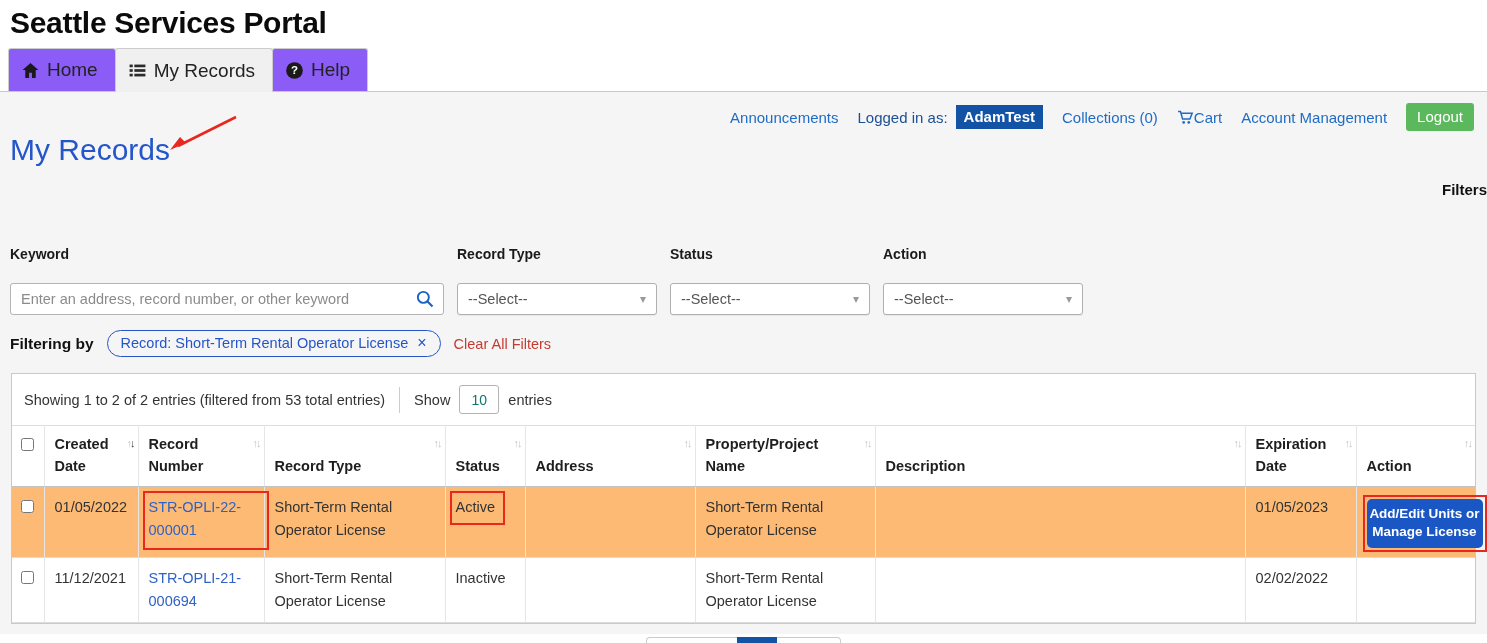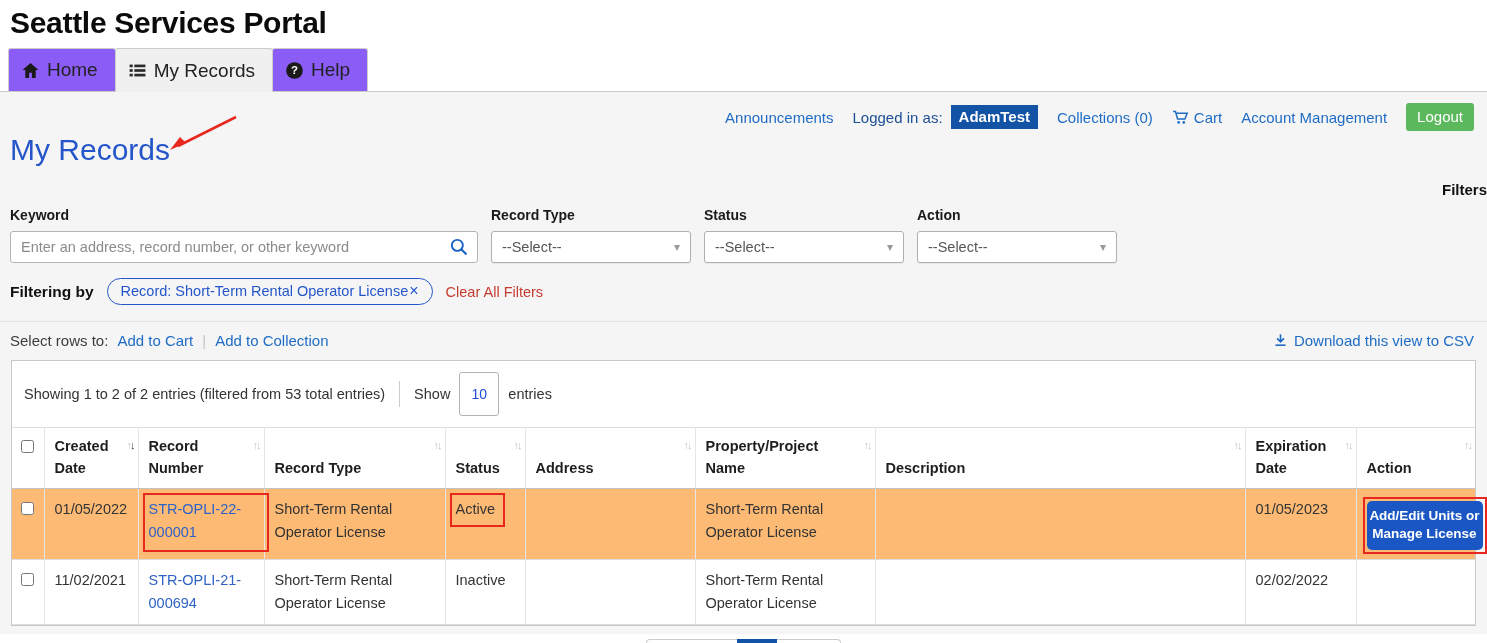--- a/index.html
+++ b/index.html
@@ -22,68 +22,68 @@
   .tab.active { background:#f0f0f1; margin-bottom:-1px; }
   .tab .icn { display:inline-flex; width:19px; height:19px; }
   .help-circle { width:19px; height:19px; }
 
   
   .content { background:#f5f5f6; height:542px; }
 
   .utilitybar { display:flex; justify-content:flex-end; align-items:center; gap:19px; padding:11px 13px 2px; font-size:15px; }
   .loggedin { color:#1c4f93; display:flex; align-items:center; gap:8px; }
   .user-badge { background:#1253a5; color:#fff; font-weight:bold; padding:3px 8px 4px; font-size:15px; }
-  .cart-link { display:inline-flex; align-items:center; gap:5px; color:#1f6cc5; }
+  .cart-link { display:inline-flex; align-items:center; color:#1f6cc5; }
   .logout-btn { background:#5cb85c; color:#fff; padding:5px 11px 6px; border-radius:3px; font-size:15px; border:none; cursor:pointer; }
 
   .page-heading { color:#2456c9; font-size:30px; margin:0 0 0 10px; display:inline-block; position:relative; font-weight:normal; }
   .arrow-annot { position:absolute; left:calc(100% - 4px); top:-20px; width:78px; height:46px; pointer-events:none; }
 
   .filters-title { font-weight:bold; font-size:15px; margin:14px 0 0 10px; color:#111;text-align:right; }
 
   .filter-row { display:flex; margin:9px 0 0 10px; gap:13px; }
-  .fgroup { display:flex; flex-direction:column; gap:8px; }
+  .fgroup { display:flex; flex-direction:column; gap:21px;margin-top:39px; }
   .fgroup > label { font-size:14px; font-weight:bold; color:#1a1a1a; }
-  .kw-wrap { position:relative; width:468px; }
+  .kw-wrap { position:relative; width:434px; }
   .kw-wrap input {
     width:100%; height:32px; border:1px solid #b4b4b4; border-radius:3px;
     padding:0 38px 0 10px; font-size:14.5px; color:#444; font-family:"Liberation Sans", sans-serif;
   }
   .kw-wrap input::placeholder { color:#8b8b8b; }
   .search-btn { position:absolute; right:9px; top:6px; width:20px; height:20px; cursor:pointer; background:none; border:none; padding:0; }
   .sel {
     width:200px; height:32px; border:1px solid #b0b0b0; border-radius:3px; background:#fff;
     display:flex; align-items:center; justify-content:space-between; padding:0 10px;
     font-size:14.5px; color:#555; cursor:pointer; box-shadow:0 1px 1px rgba(0,0,0,.06);
   }
   .sel .caret { color:#999; font-size:12px; }
 
   .filterby-row { display:flex; align-items:center; gap:13px; margin:15px 0 16px 10px; }
   .fb-label { font-weight:bold; font-size:15.5px; color:#111; }
   .chip {
-    display:inline-flex; align-items:center; gap:1px; border:1px solid #2456c9; color:#2456c9;
+    display:inline-flex; align-items:center; gap:9px; border:1px solid #2456c9; color:#2456c9;
     border-radius:16px; padding:4px 13px 5px; font-size:14.5px; cursor:pointer; background:transparent;
   }
   .chip-x { font-size:16px; line-height:1; }
   .clear-link { color:#c63b30; font-size:14.5px; }
 
   .selectrows-bar {
     display:flex; justify-content:space-between; align-items:center;
     border-top:1px solid #e4e4e4; margin-top:15px; padding:10px 13px 8px 10px; font-size:15px; color:#3c3c3c;
   }
   .selectrows-left { display:flex; align-items:center; gap:9px; }
   .pipe { color:#c5c5c5; }
   .dl-link { display:inline-flex; align-items:center; gap:6px; color:#1f6cc5; font-size:15px; }
 
   
   .table-card { margin:3px 11px 0; background:#fff; border:1px solid #c9c9c9; }
   .table-info { display:flex; align-items:center; gap:14px; padding:11px 12px; font-size:14.5px; color:#333; }
   .vdiv { width:1px; height:26px; background:#ccc; }
   .show-wrap { display:flex; align-items:center; gap:9px; }
-  .show-input { width:40px; height:44px; border:1px solid #b4b4b4; border-radius:3px; text-align:center; font-size:14px; color:#1d4ed8; }
+  .show-input { width:40px; height:29px; border:1px solid #b4b4b4; border-radius:3px; text-align:center; font-size:14px; color:#0f766e; }
 
   table { width:100%; border-collapse:collapse; font-size:14.5px; color:#333; table-layout:fixed; }
   th {
     text-align:left; vertical-align:top; padding:8px 20px 8px 10px;
     border-top:1px solid #ddd; border-bottom:1px solid #c2c2c2; border-right:1px solid #e6e6e6;
     font-weight:bold; line-height:1.5; position:relative; color:#1e1e1e; cursor:pointer;
   }
   th.cb, td.cb { text-align:center; padding:10px 4px 8px; }
   th:last-child, td:last-child { border-right:none; }
   .sort { position:absolute; top:9px; right:4px; font-size:11px; color:#c6c6c6; letter-spacing:-2px; font-weight:normal; }
@@ -220,37 +220,20 @@
 
   <div class="filterby-row">
     <span class="fb-label">Filtering by</span>
     <span class="chip">
       <span>Record: Short-Term Rental Operator License</span>
       <span class="chip-x">×</span>
     </span>
     <a class="clear-link">Clear All Filters</a>
   </div>
 
-  <div class="selectrows-bar">
-    <div class="selectrows-left">
-      <span>Select rows to:</span>
-      <a class="link">Add to Cart</a>
-      <span class="pipe">|</span>
-      <a class="link">Add to Collection</a>
-    </div>
-    <a class="dl-link">
-      <span style="display:inline-flex">
-        <svg viewBox="0 0 24 24" width="15" height="15">
-            <path d="M12 2v11M6.5 8.5L12 14l5.5-5.5" fill="none" stroke="#1f6cc5" stroke-width="2.6"></path>
-            <path d="M4 19.5h16" stroke="#1f6cc5" stroke-width="2.6"></path>
-          </svg>
-      </span>
-      <span>Download this view to CSV</span>
-    </a>
-  </div>
 
   <div class="table-card">
     <div class="table-info">
       <span>Showing 1 to 2 of 2 entries (filtered from 53 total entries)</span>
       <span class="vdiv"></span>
       <span class="show-wrap">
         <span>Show</span>
         <input class="show-input" value="10" style="">
         <span>entries</span>
       </span>
@@ -333,21 +316,21 @@
           <td>01/05/2023</td>
           <td class="action-cell">
             <span class="ann-wrap">
               <button class="action-btn">Add/Edit Units or Manage License</button>
               <span class="redbox rb-button"></span>
             </span>
           </td>
         </tr>
         <tr>
           <td class="cb"><input type="checkbox" style=""></td>
-          <td>11/02/2021</td>
+          <td>11/12/2021</td>
           <td>
             <a>STR-OPLI-21-000694</a>
           </td>
           <td>Short-Term Rental Operator License</td>
           <td>Inactive</td>
           <td></td>
           <td>Short-Term Rental Operator License</td>
           <td></td>
           <td>02/02/2022</td>
           <td class="action-cell"></td>

